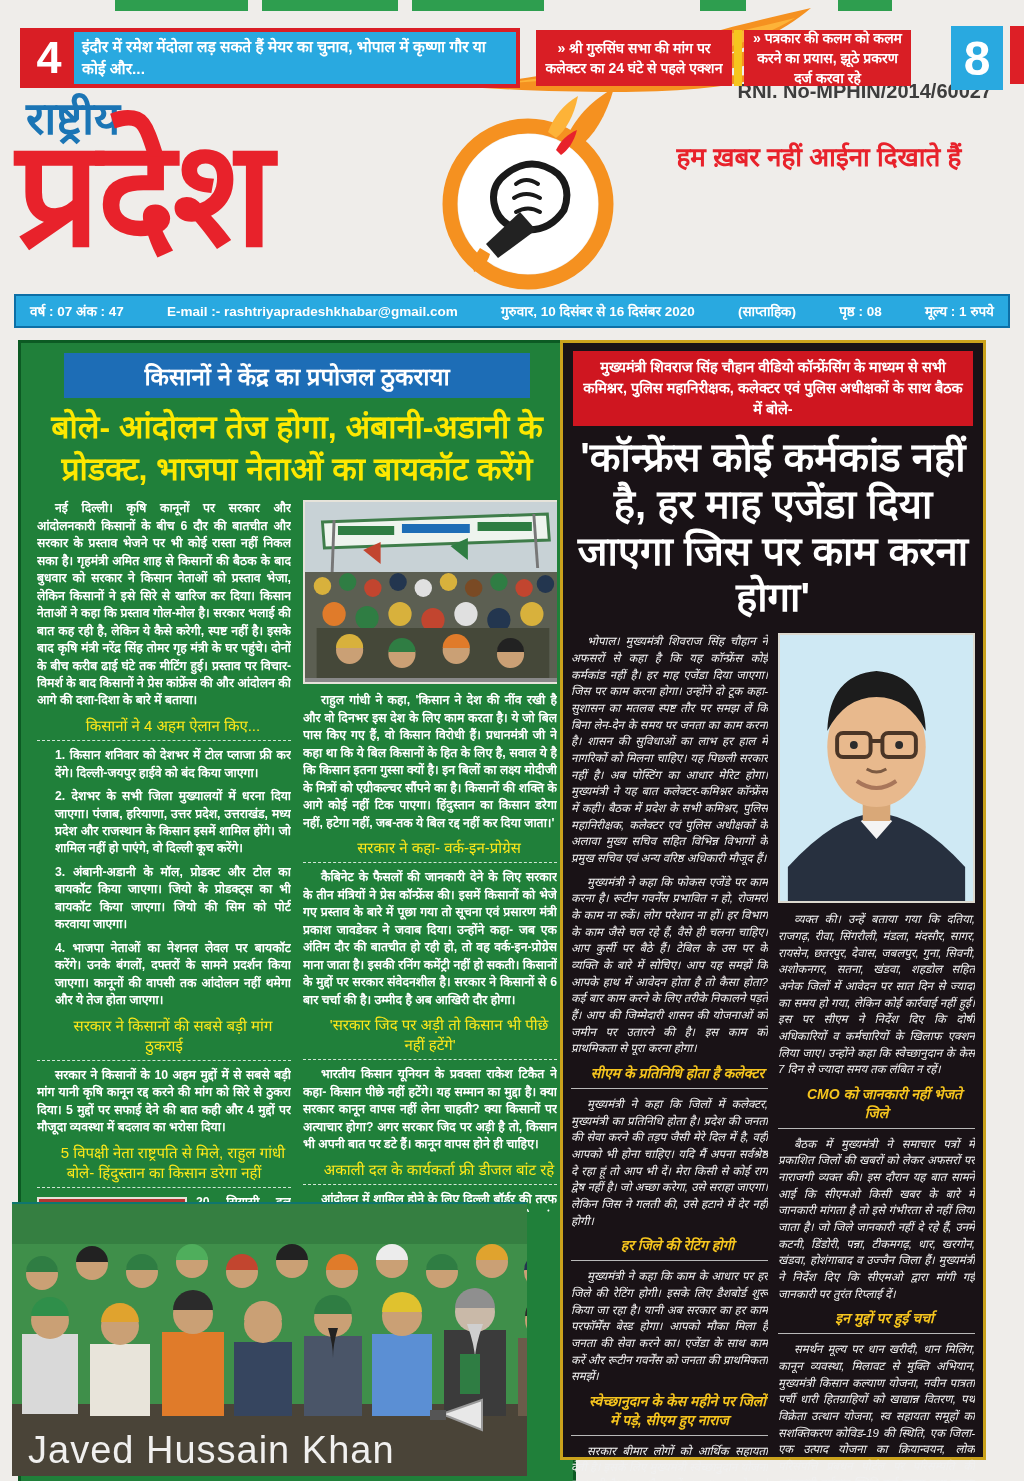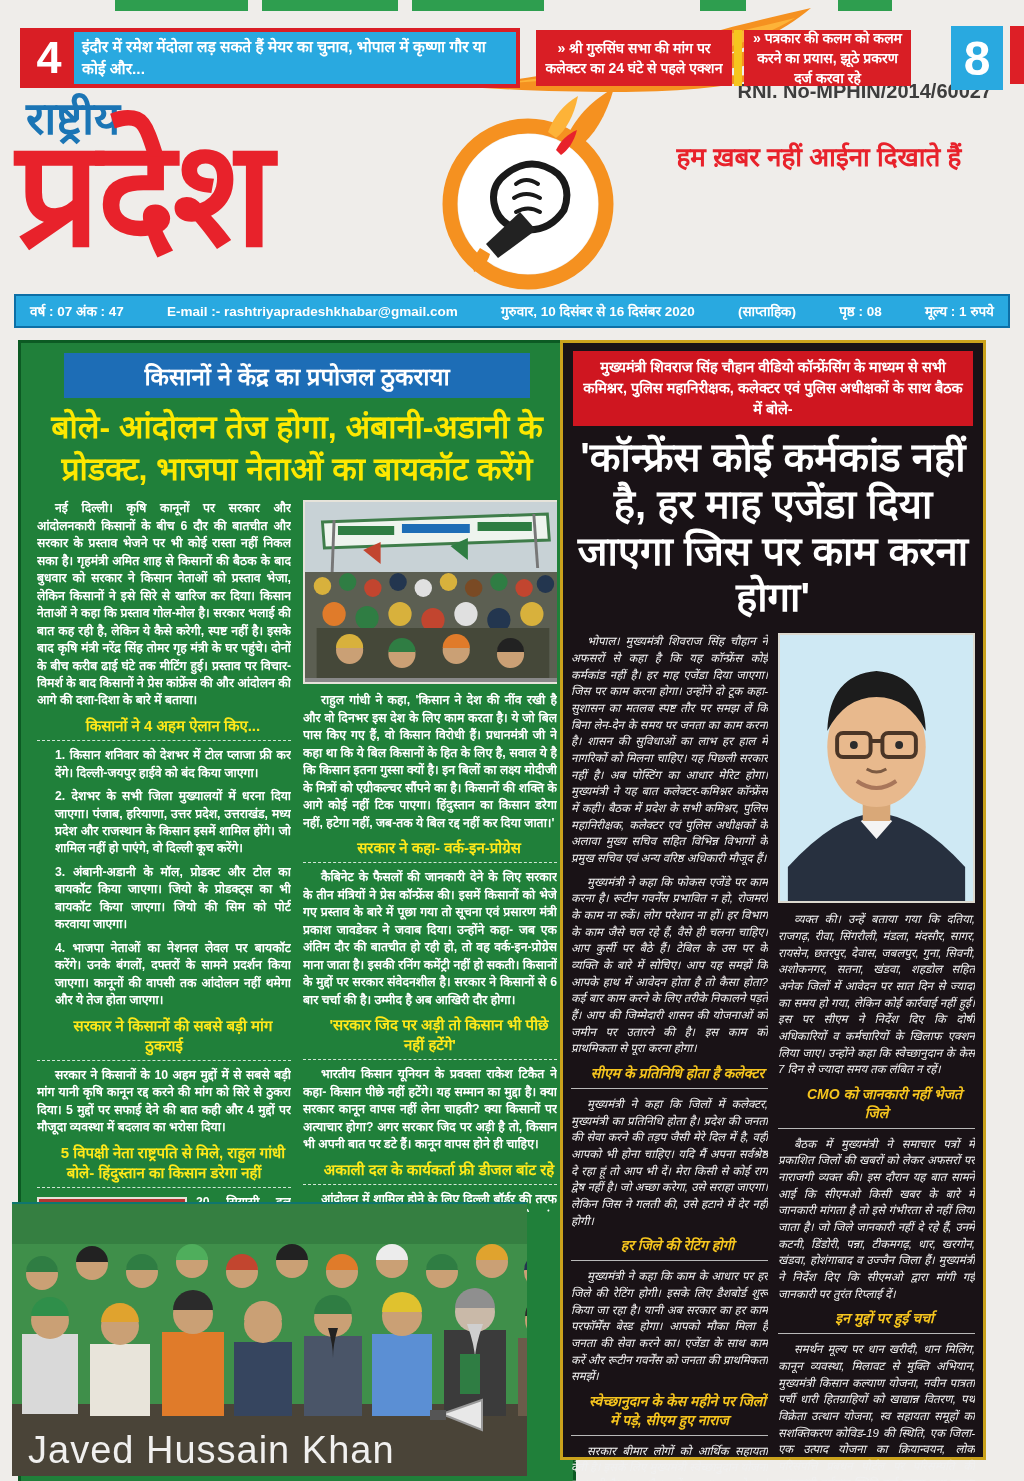--- a/index.html
+++ b/index.html
@@ -38,21 +38,21 @@
   
   .green-block{position:absolute;left:18px;top:340px;width:558px;height:1436px;background:#20803a;
                border:3px solid #0c5a23;box-sizing:border-box;padding:6px 16px;z-index:1;}
   .g-kicker-bar{margin:4px auto 8px;width:88%;background:#1d6db6;color:#fff;font-size:24px;
                 font-weight:800;text-align:center;padding:6px 4px;}
   .g-headline{color:#fde800;font-size:32px;font-weight:800;text-align:center;line-height:1.32;margin:4px 0 10px;}
   .g-cols{display:flex;gap:12px;height:712px;overflow:hidden;}
   .g-col{flex:1;color:#fff;font-weight:600;font-size:12.3px;line-height:1.42;text-align:justify;overflow:hidden;}
   .g-col p{margin:0 0 6px;text-indent:18px;}
   .g-col p.noind{text-indent:0;}
-  .g-head{color:#ffe81a;font-weight:700;font-size:15px;text-align:center;text-indent:0;
+  .g-head{color:#ffe81a;font-weight:400;font-size:15px;text-align:center;text-indent:0;
           border-bottom:1px dashed rgba(255,255,255,.8);padding-bottom:4px;margin:4px 0 8px;line-height:1.35;}
   .g-list-item{margin:0 0 5px;padding-left:18px;text-indent:-18px;}
   .photo-frame{border:2px solid #e6e3da;background:#888;overflow:hidden;}
   .protest-photo{width:100%;height:180px;margin:0 0 8px;}
   .rahul-photo{float:left;width:146px;height:170px;margin:3px 9px 3px 0;}
   
   .y-div{position:absolute;left:576px;top:340px;width:8px;height:1120px;background:#f6c51e;z-index:1;}
   
   .black-block{position:absolute;left:560px;top:340px;width:426px;height:1120px;background:#191216;
                border:3px solid #caa21c;box-sizing:border-box;padding:6px 8px;z-index:1;}

